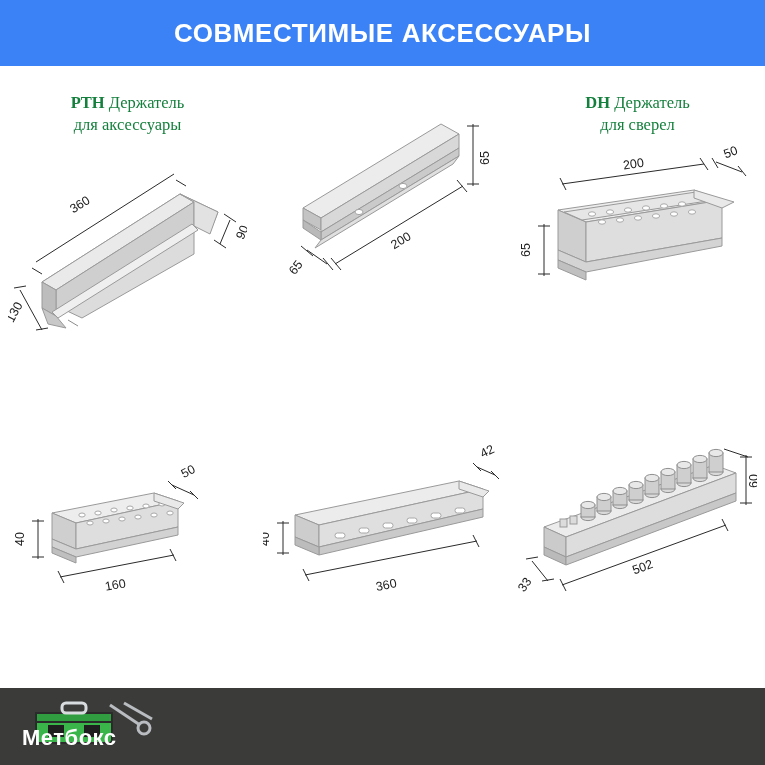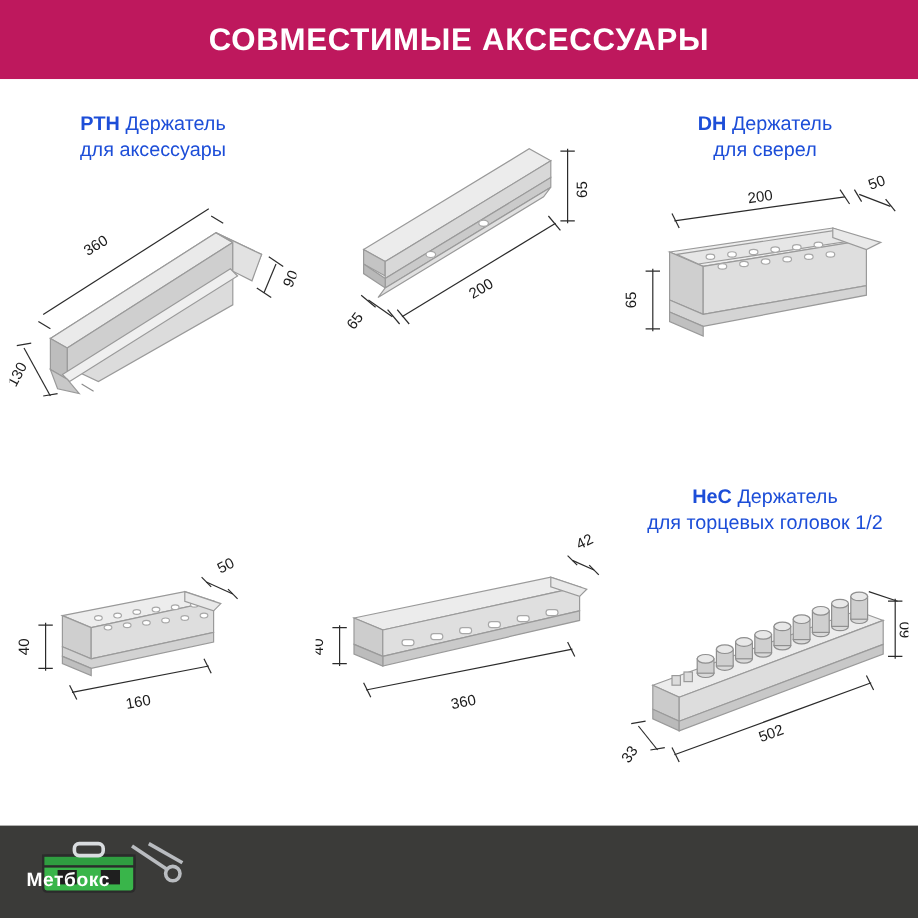--- a/index.html
+++ b/index.html
@@ -13,21 +13,21 @@
     font-family: "Liberation Sans", sans-serif;
     overflow: hidden;
     position: relative;
   }
   
   .header {
     position: absolute;
     left: 0; top: 0;
     width: 765px;
     height: 66px;
-    background: #be185d;
+    background: #3b82f6;
     display: flex;
     align-items: center;
     justify-content: center;
   }
   .header-title {
     color: #ffffff;
     font-size: 26px;
     font-weight: bold;
     letter-spacing: 0.6px;
     text-transform: uppercase;
@@ -46,21 +46,22 @@
   }
   .cell {
     position: relative;
     box-sizing: border-box;
     padding: 26px 8px 0 8px;
   }
   .cap {
     text-align: center;
     font-size: 16.5px;
     line-height: 22px;
-    color: #1d4ed8;
+    color: #15803d;
+    font-family: Liberation Serif, serif;
   }
   .cap .code {
     font-weight: bold;
   }
   .art {
     position: relative;
     width: 239px;
     height: 215px;
     margin: 6px auto 0 auto;
   }
@@ -92,21 +93,21 @@
   .logo-box {
     position: relative;
     width: 176px;
     height: 56px;
   }
   .logo-text {
     position: absolute;
     left: 8px;
     top: 26px;
     color: #ffffff;
-    font-size: 16px;
+    font-size: 22px;
     font-weight: bold;
     letter-spacing: 0.5px;
   }
   .divider-top {
     position: absolute;
     left: 0; top: 66px; width: 765px; height: 2px;
     background: #ffffff;
   }
 </style>
 </head>
@@ -340,25 +341,20 @@
           <line x1="210" y1="126" x2="216" y2="138"></line>
         </g>
         <text class="dimtxt" x="226" y="46" transform="rotate(-26 226 46)" text-anchor="middle">42</text>
         <text class="dimtxt" x="6" y="130" transform="rotate(-90 6 130)" text-anchor="middle">40</text>
         <text class="dimtxt" x="124" y="180" transform="rotate(-11 124 180)" text-anchor="middle">360</text>
       </svg>
     </div>
   </div>
 
   <div class="cell">
-    <div class="cap">
-      <span class="code">HeC</span>
-      <span>Держатель</span><br>
-      <span>для торцевых головок 1/2</span>
-    </div>
     <div class="art">
       <svg width="239" height="215" viewBox="0 0 239 215">
         <g stroke="#9a9a9a" stroke-width="1">
 
           <polygon points="26,118 196,56 218,64 48,128" fill="#ececec"></polygon>
           <polygon points="26,118 48,128 48,148 26,138" fill="#cbcbcb"></polygon>
           <polygon points="48,128 218,64 218,84 48,148" fill="#dddddd"></polygon>
           <polygon points="26,138 48,148 48,156 26,146" fill="#bababa"></polygon>
           <polygon points="48,148 218,84 218,92 48,156" fill="#c8c8c8"></polygon>
 

